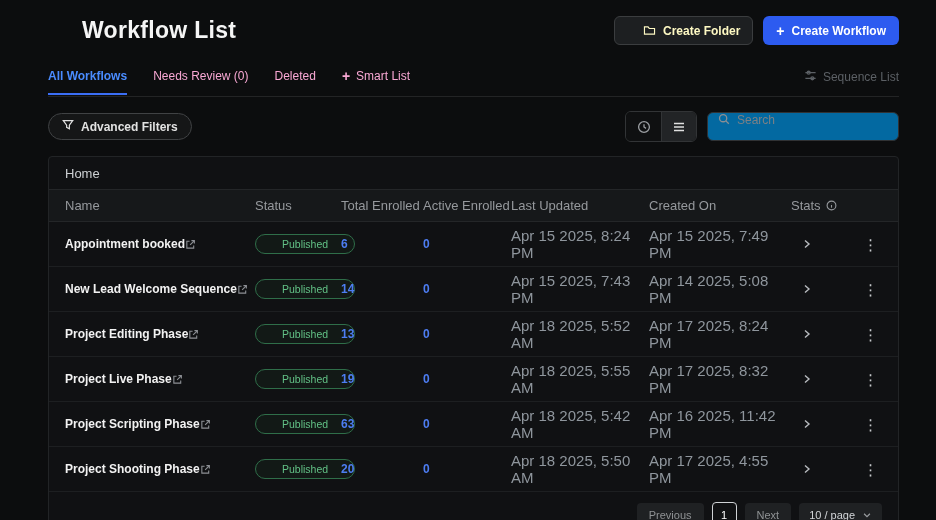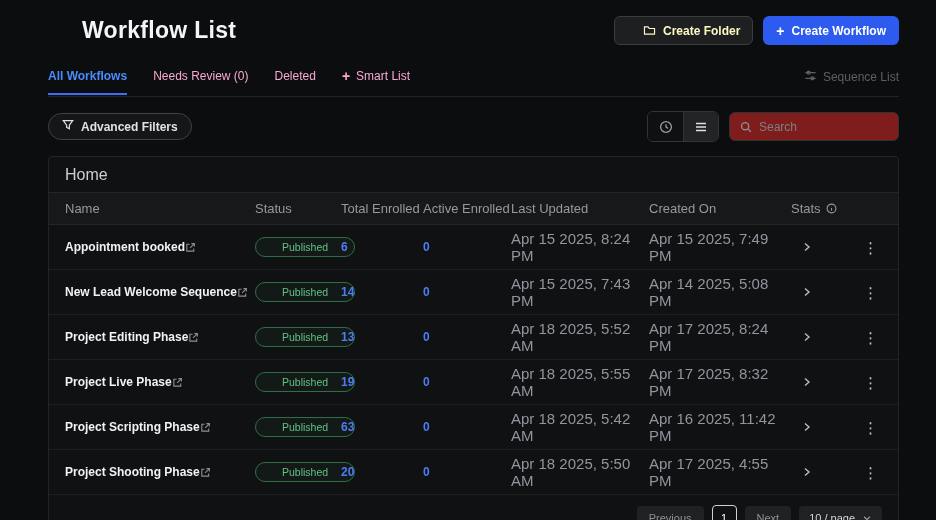--- a/index.html
+++ b/index.html
@@ -38,30 +38,30 @@
   .filter-row { display: flex; justify-content: space-between; align-items: center; margin-top: 14px; }
   .adv-filters { display: inline-flex; align-items: center; gap: 7px; padding: 5px 13px;
                  background: #151617; border: 1px solid #404244; border-radius: 15px;
                  font-size: 12px; font-weight: 700; color: #e2e2e2; cursor: pointer; }
   .filter-right { display: flex; align-items: center; gap: 10px; }
   .seg { display: flex; border: 1px solid #323436; border-radius: 6px; overflow: hidden; }
   .seg-btn { width: 35px; height: 29px; display: flex; align-items: center; justify-content: center;
              background: #0f1011; color: #9b9ea2; cursor: pointer; }
   .seg-btn + .seg-btn { border-left: 1px solid #323436; }
   .seg-btn.selected { background: #222426; color: #e0e0e0; }
-  .search-box { display: flex; align-items: center; gap: 7px; width: 170px; height: 29px;
-                padding: 0 10px; background: #7f1d1d; border: 1px solid #303234; border-radius: 6px; }
+  .search-box { display: flex; align-items: flex-start; gap: 7px; width: 192px; height: 29px;
+                padding: 0 10px; background: #0369a1; border: 1px solid #303234; border-radius: 6px; }
   .search-box input { flex: 1; min-width: 0; background: transparent; border: none; outline: none;
                       color: #dddddd; font-size: 12px; font-family: "Liberation Sans", sans-serif; }
   .search-box input::placeholder { color: #7c8085; }
   .search-box .ic { color: #8b8f94; display: inline-flex; }
 
   
   .card { margin-top: 14px; background: #101113; border: 1px solid #222426; border-radius: 4px; }
-  .breadcrumb { padding: 9px 16px 8px; font-size: 16px; color: #cdd0d3; }
+  .breadcrumb { padding: 9px 16px 8px; font-size: 13px; color: #cdd0d3; }
   .grid { display: grid; grid-template-columns: 190px 86px 82px 88px 138px 142px 56px 1fr;
           align-items: center; padding: 0 16px; }
   .thead { height: 33px; background: #16181a; border-top: 1px solid #242628;
            border-bottom: 1px solid #242628; color: #96999d; font-size: 13px; }
   .th { display: inline-flex; align-items: center; gap: 5px; }
   .trow { height: 45px; border-bottom: 1px solid #1d1f21; }
   .trow:last-of-type { border-bottom: 1px solid #1d1f21; }
   .name-cell { display: inline-flex; align-items: center; font-size: 12px;
                font-weight: 700; color: #f2f2f2; cursor: pointer; }
   .name-cell .ic { color: #8d9095; display: inline-flex; }

